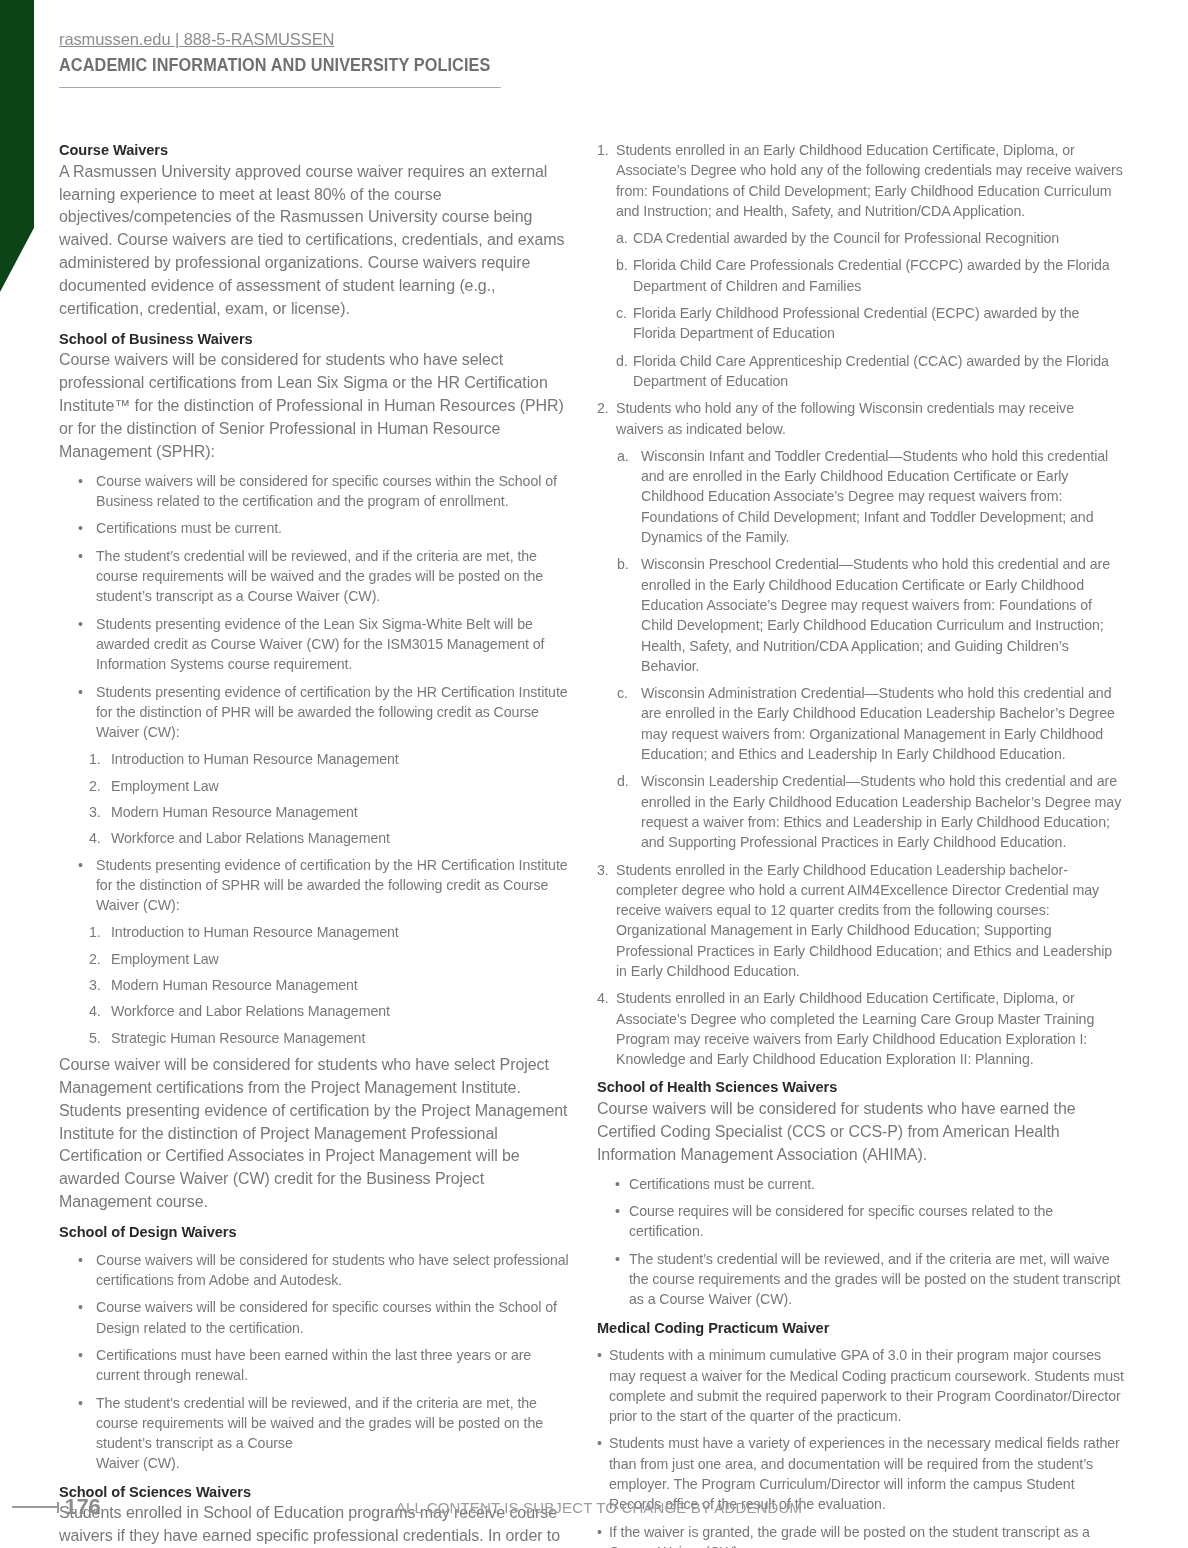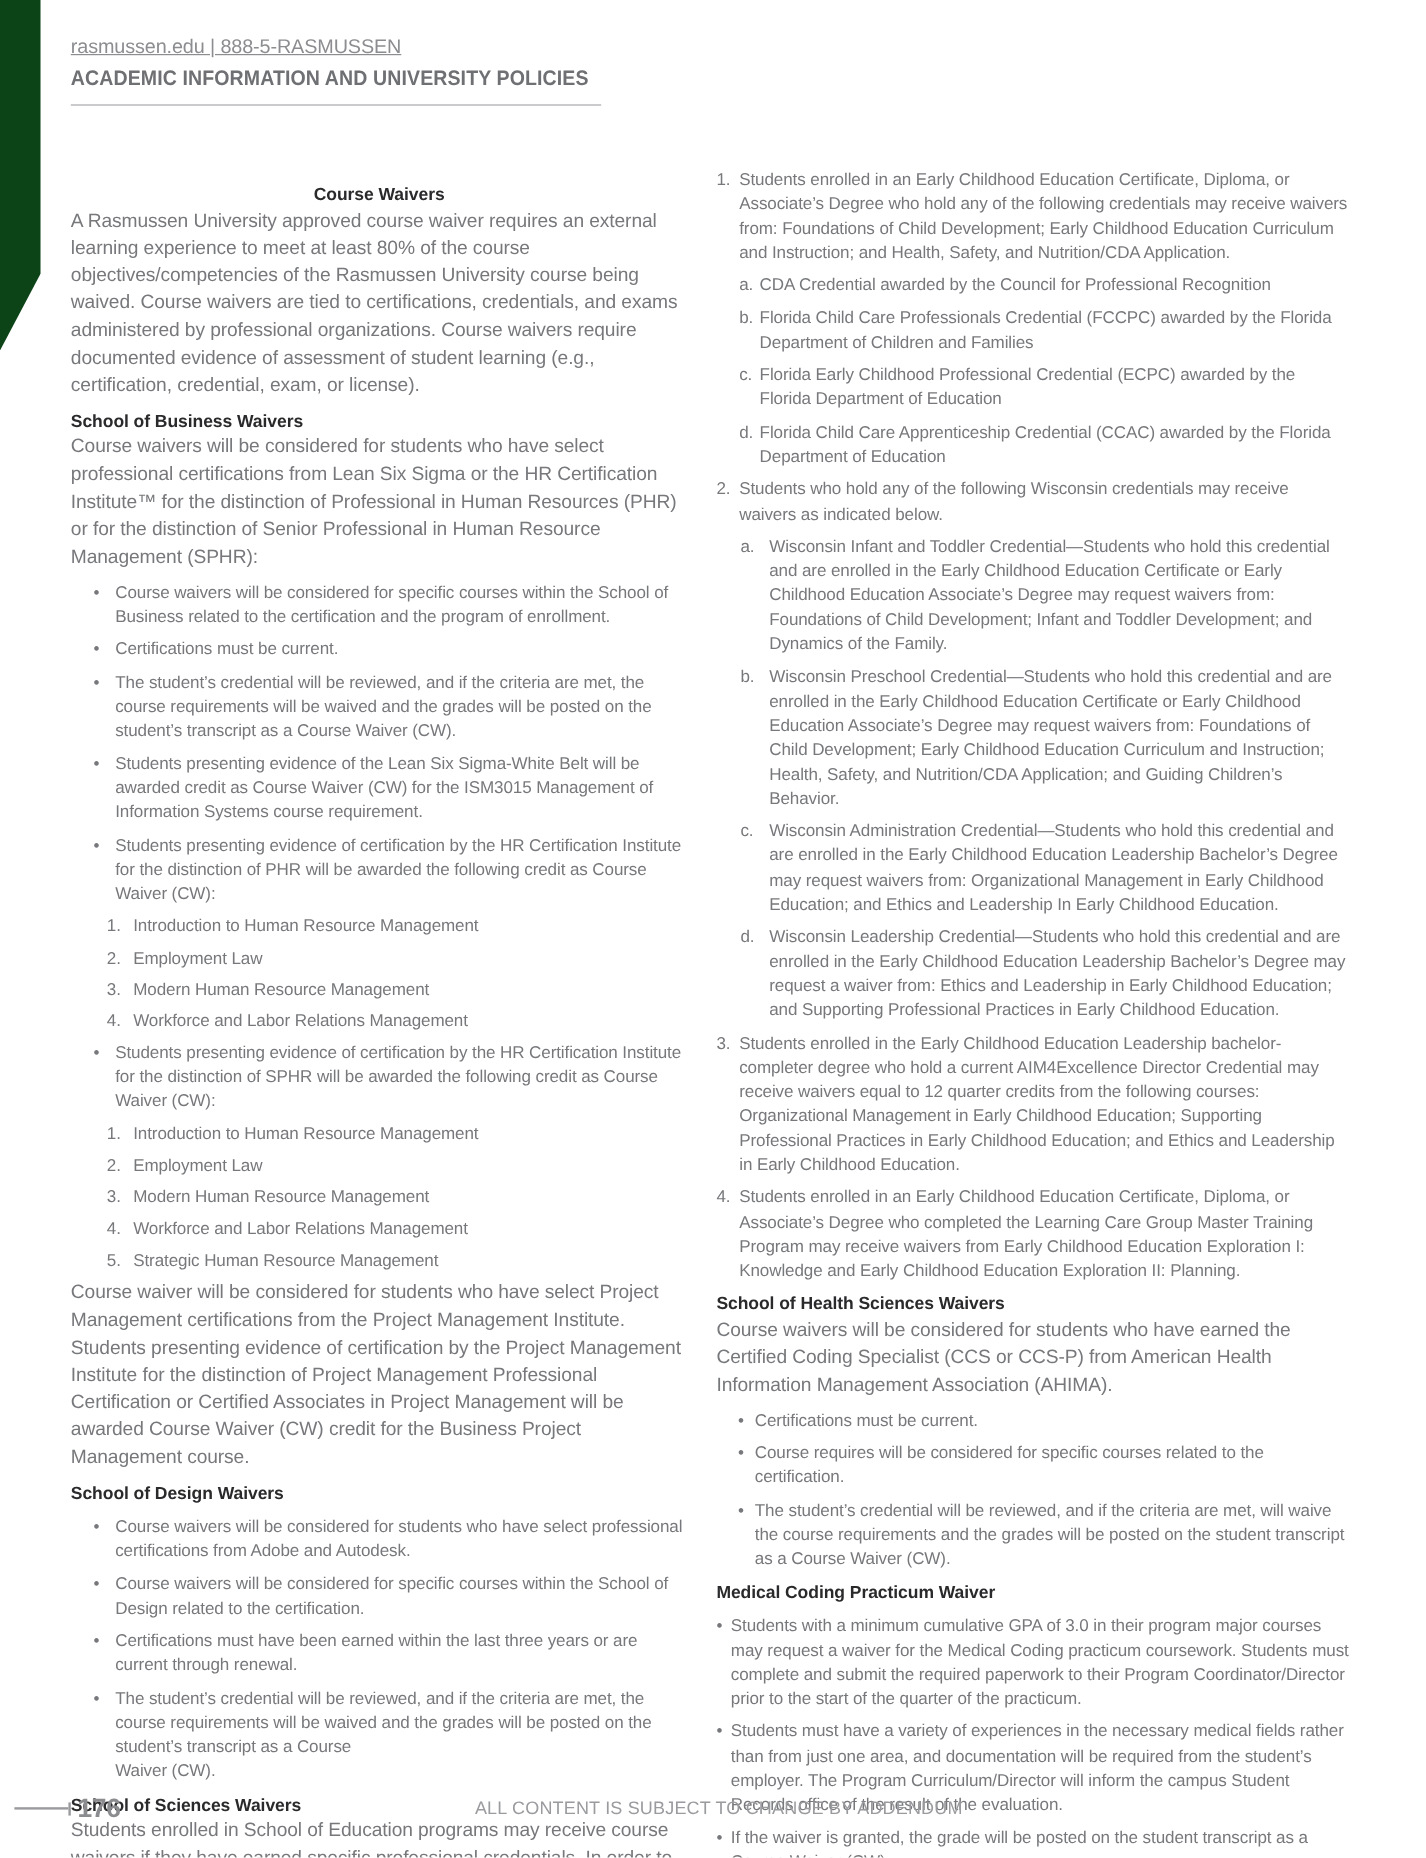--- a/index.html
+++ b/index.html
@@ -73,21 +73,21 @@
 
   
   .h3 {
     font-size: 14.6px;
     font-weight: bold;
     color: #2a2a2c;
     line-height: 1.28;
     margin: 9px 0 1px 0;
     letter-spacing: -0.05px;
   }
-  .h3:first-child { margin-top: 14px; text-align: center; }
+  .h3:first-child { margin-top: 1px; }
 
   p.body {
     font-size: 16px;
     line-height: 1.43;
     margin: 0 0 0 0;
     color: #77787b;
     letter-spacing: -0.08px;
   }
 
   ul, ol {

